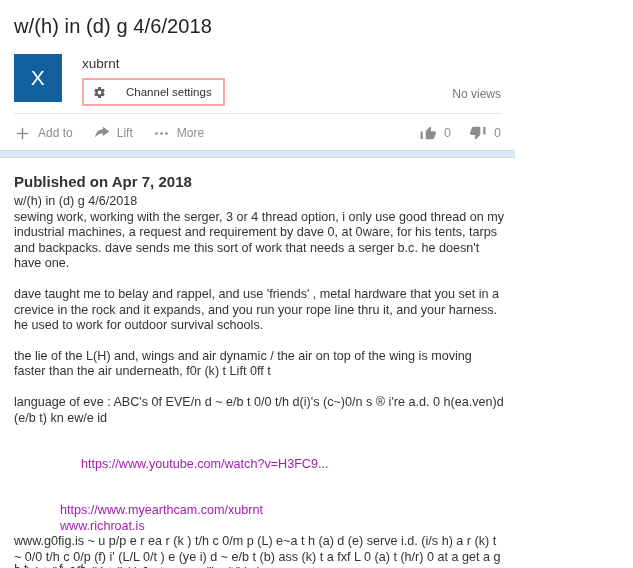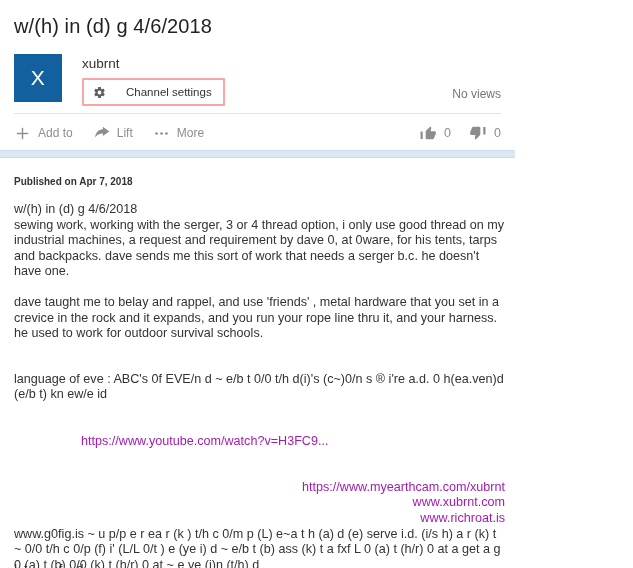--- a/index.html
+++ b/index.html
@@ -181,41 +181,40 @@
     left: 14px;
     right: 10px;
     top: 174px;
     font-size: 12.6px;
     line-height: 15.6px;
     color: #333333;
     word-wrap: break-word;
   }
   .published {
     font-weight: bold;
-    font-size: 10px;
+    font-size: 15px;
     line-height: 16px;
     color: #333333;
-    margin-bottom: 12px;
+    margin-bottom: 4px;
   }
   .desc-para {
     margin: 0;
     white-space: pre-wrap;
   }
   .desc-gap {
     height: 15px;
   }
   .desc-link {
     color: #a21caf;
     text-decoration: none;
     cursor: pointer;
     margin-left: 46px;
   }
   .link-list .desc-link {
     display: block;
-    text-align: right;
   }
 
   
   .bottom-clip {
     position: absolute;
     left: 14px;
     top: 562px;
     font-size: 12.6px;
     line-height: 15.6px;
     color: #333333;
@@ -307,30 +306,30 @@
 
   <div class="blue-band"></div>
 
   <div class="description">
     <div class="published">Published on Apr 7, 2018</div>
     <div class="desc-para">w/(h) in (d) g 4/6/2018</div>
     <div class="desc-para">sewing work, working with the serger, 3 or 4 thread option, i only use good thread on my industrial machines, a request and requirement by dave 0, at 0ware, for his tents, tarps and backpacks. dave sends me this sort of work that needs a serger b.c. he doesn't have one.</div>
     <div class="desc-gap"></div>
     <div class="desc-para">dave taught me to belay and rappel, and use 'friends' , metal hardware that you set in a crevice in the rock and it expands, and you run your rope line thru it, and your harness. he used to work for outdoor survival schools.</div>
     <div class="desc-gap"></div>
+    <div class="desc-para">the lie of the L(H) and, wings and air dynamic / the air on top of the wing is moving faster than the air underneath, f0r (k) t Lift 0ff t</div>
     <div class="desc-gap"></div>
     <div class="desc-para">language of eve : ABC's 0f EVE/n d ~ e/b t 0/0 t/h d(i)'s (c~)0/n s ® i're a.d. 0 h(ea.ven)d (e/b t) kn ew/e id</div>
     <div class="desc-gap"></div>
     <div class="desc-para">
       <span class="desc-link">https://www.youtube.com/watch?v=H3FC9...</span>
     </div>
     <div class="desc-gap"></div>
     <div class="link-list">
       <span class="desc-link">https://www.myearthcam.com/xubrnt</span>
-      <span class="desc-link">www.xubrnt.com</span>
       <span class="desc-link">www.richroat.is</span>
     </div>
     <div class="desc-para">www.g0fig.is ~ u p/p e r ea r (k ) t/h c 0/m p (L) e~a t h (a) d (e) serve i.d. (i/s h) a r (k) t ~ 0/0 t/h c 0/p (f) i' (L/L 0/t ) e (ye i) d ~ e/b t (b) ass (k) t a fxf L 0 (a) t (h/r) 0 at a get a g 0 (a) t (b) 0/0 (k) t (h/r) 0 at ~ e ve (i)n (t/h) d</div>
   </div>
 
   <div class="bottom-clip">L t .. . .. f .. d</div>
 
 </div>
 
 </body></html>

